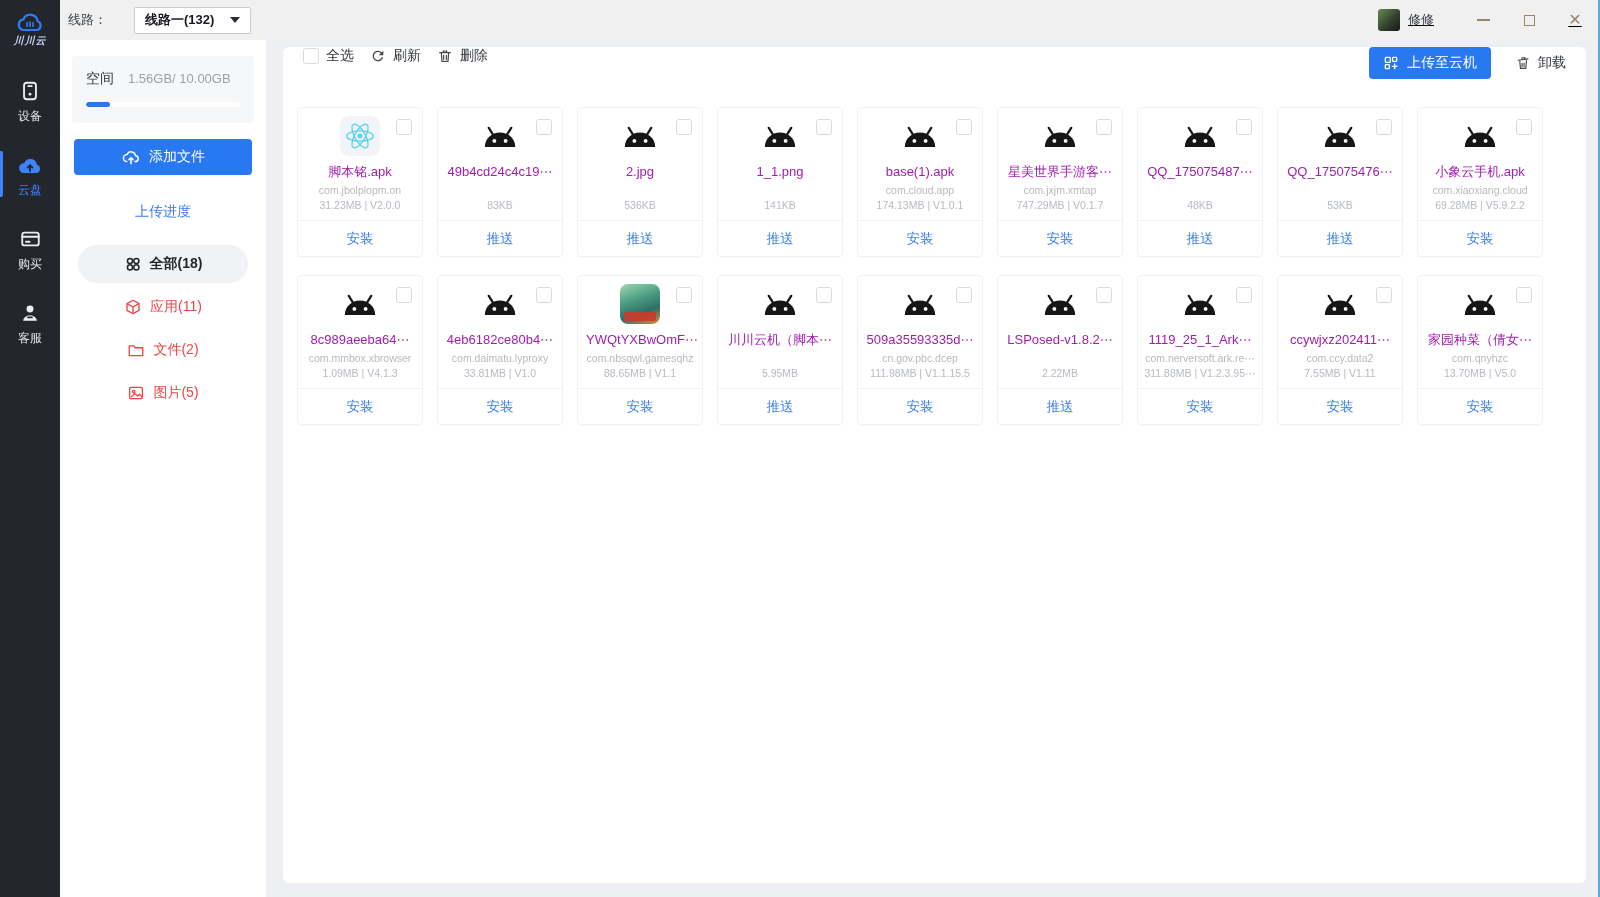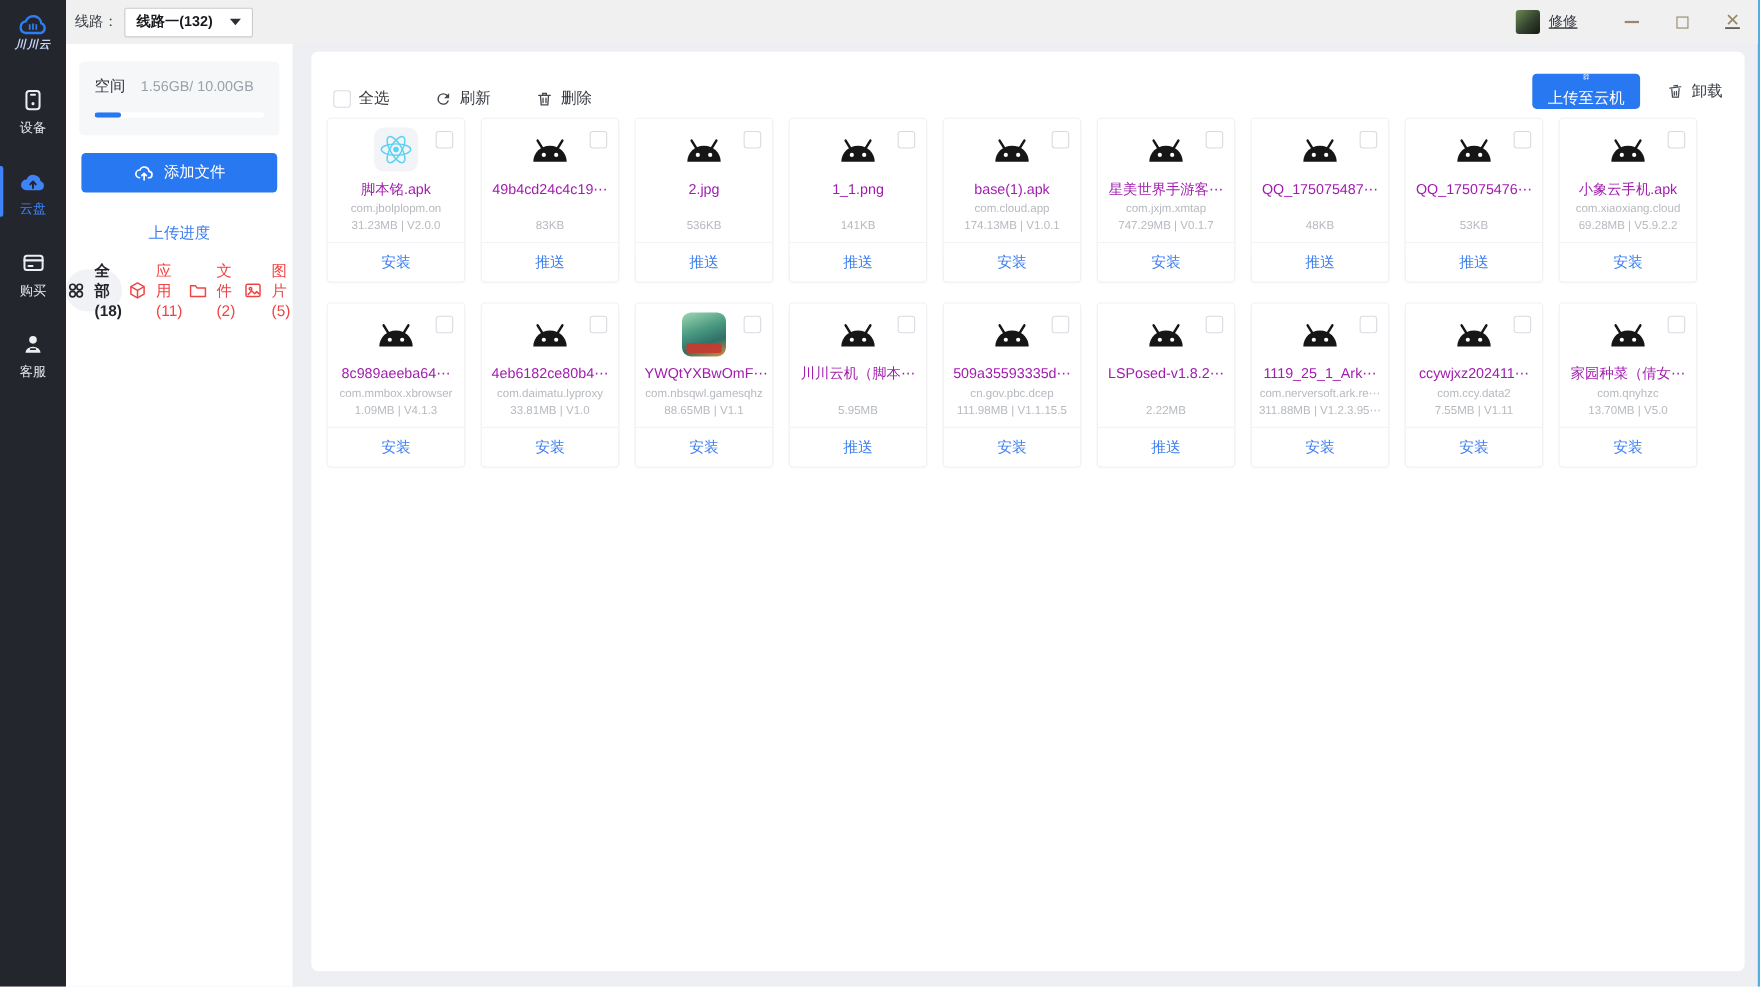--- a/index.html
+++ b/index.html
@@ -20,21 +20,21 @@
   .rail-item { position:relative; display:flex; flex-direction:column; align-items:center; gap:5px; padding:7px 0; cursor:pointer; color:#e4e7eb; font-size:12px; }
   .rail-item .ric { height:24px; display:flex; align-items:center; color:#eceff2; }
   .rail-item.active { color:#3f83f8; }
   .rail-item.active .ric { color:#3f83f8; }
   .rail-item.active::before { content:''; position:absolute; left:0; top:5px; width:3px; height:46px; background:#3f83f8; border-radius:0 2px 2px 0; }
 
   
   .main-col { flex:1; display:flex; flex-direction:column; min-width:0; }
   .titlebar { height:40px; background:#f0f0f1; display:flex; align-items:center; padding-left:8px; flex-shrink:0; }
   .line-label { font-size:13px; color:#3b4046; margin-right:6px; }
-  .line-select { height:27px; min-width:102px; background:#fff; border:1px solid #c8cbd0; border-radius:2px; font-size:13px; font-weight:700; color:#17191d; display:flex; align-items:center; justify-content:space-between; gap:16px; padding:0 10px; cursor:pointer; }
+  .line-select { height:27px; min-width:102px; background:#fff; border:1px solid #c8cbd0; border-radius:2px; font-size:13px; font-weight:700; color:#17191d; display:flex; align-items:center; justify-content:space-between; gap:16px; padding:0 10px; cursor:pointer;margin-left:21px; }
   .caret { width:0; height:0; border-left:5px solid transparent; border-right:5px solid transparent; border-top:6px solid #2b2e34; }
   .tb-right { margin-left:auto; display:flex; align-items:center;text-decoration:underline; }
   .user { display:flex; align-items:center; gap:8px; cursor:pointer; }
   .avatar { width:22px; height:22px; border-radius:3px; background:linear-gradient(135deg,#6d8a55,#33432e 55%,#14190f); }
   .username { font-size:13px; color:#34383e; }
   .win-controls { display:flex; align-items:center; margin-left:26px; }
   .win-btn { width:46px; height:30px; display:flex; align-items:center; justify-content:center; cursor:pointer; }
   .icon-min { width:13px; height:2px; background:#98876a; }
   .icon-max { width:11px; height:11px; border:1.6px solid #98876a; }
   .icon-close { font-size:16px; color:#98876a; line-height:1; }
@@ -44,33 +44,33 @@
   
   .left-panel { width:206px; background:#fff; flex-shrink:0; display:flex; flex-direction:column; }
   .space-box { margin:16px 12px 0; background:#f6f7f9; border-radius:4px; padding:14px 14px 16px; }
   .space-row { display:flex; align-items:baseline; gap:14px; }
   .space-label { font-size:14px; color:#34383e; }
   .space-usage { font-size:13px; color:#9aa1a9; }
   .progress-track { margin-top:14px; height:5px; background:#ffffff; border-radius:3px; overflow:hidden; }
   .progress-fill { height:100%; background:#2878f2; border-radius:3px; }
   .add-btn { margin:16px 14px 0; height:36px; background:#2878f2; color:#fff; border:none; border-radius:4px; font-size:14px; display:flex; align-items:center; justify-content:center; gap:8px; cursor:pointer; font-family:inherit;text-align:center; }
   .upload-link { margin-top:28px; text-align:center; color:#3a7cf0; font-size:14px; cursor:pointer; }
-  .cat-list { margin-top:24px; display:flex; flex-direction:row; gap:5px; padding:0 0; }
+  .cat-list { margin-top:24px; display:flex; flex-direction:column; gap:5px; padding:0 18px; }
   .cat-item { height:38px; display:flex; align-items:center; justify-content:center; gap:8px; font-size:14px; color:#ef4444; border-radius:19px; cursor:pointer; }
   .cat-item .cic { display:flex; align-items:center; }
   .cat-item.active { background:#f1f2f5; color:#22252a; font-weight:700; }
   .cat-item.active .cic { color:#22252a; }
 
   
   .main-panel { flex:1; background:#fff; border-radius:6px; margin:7px 12px 14px 17px; display:flex; flex-direction:column; overflow:hidden; }
-  .toolbar { height:52px; display:flex; align-items:flex-end; padding:0 20px; gap:41px; flex-shrink:0; }
+  .toolbar { height:52px; display:flex; align-items:flex-start; padding:0 20px; gap:16px; flex-shrink:0; }
   .tool { display:flex; align-items:center; gap:7px; font-size:14px; color:#34383e; cursor:pointer; }
   .checkbox { width:16px; height:16px; border:1px solid #d8dce2; border-radius:3px; background:#fff; display:inline-block; flex-shrink:0; }
   .toolbar-right { margin-left:auto; display:flex; align-items:center; gap:24px; }
-  .upload-btn { height:32px; background:#2878f2; color:#fff; border:none; border-radius:4px; font-size:14px; display:flex; align-items:center; gap:8px; padding:0 14px; cursor:pointer; font-family:inherit;flex-direction:column; }
+  .upload-btn { height:32px; background:#2878f2; color:#fff; border:none; border-radius:4px; font-size:14px; display:flex; align-items:center; gap:8px; padding:0 14px; cursor:pointer; font-family:inherit; }
 
   .file-grid { padding:8px 14px; display:grid; grid-template-columns:repeat(9,126px); gap:18px 14px; align-content:start; }
   .card { border:1px solid #f0f1f4; border-radius:4px; background:#fff; height:150px; padding-top:9px; box-shadow:0 1px 2px rgba(0,0,0,.02); }
   .card-head { position:relative; height:42px; display:flex; justify-content:center; align-items:flex-start; }
   .card-head .checkbox { position:absolute; right:10px; top:2px; }
   .card-icon { display:flex; align-items:center; justify-content:center; }
   .card-icon.android-icon { margin-top:7px; }
   .card-icon.react-icon { width:40px; height:40px; background:#f2f4f7; border-radius:9px; margin-top:-1px; }
   .card-icon.game-icon { width:40px; height:40px; border-radius:8px; margin-top:-1px; position:relative; overflow:hidden;
       background:linear-gradient(160deg,#9ed7b4 0%,#4a9a81 40%,#2f6f68 68%,#d9903e 100%); }

